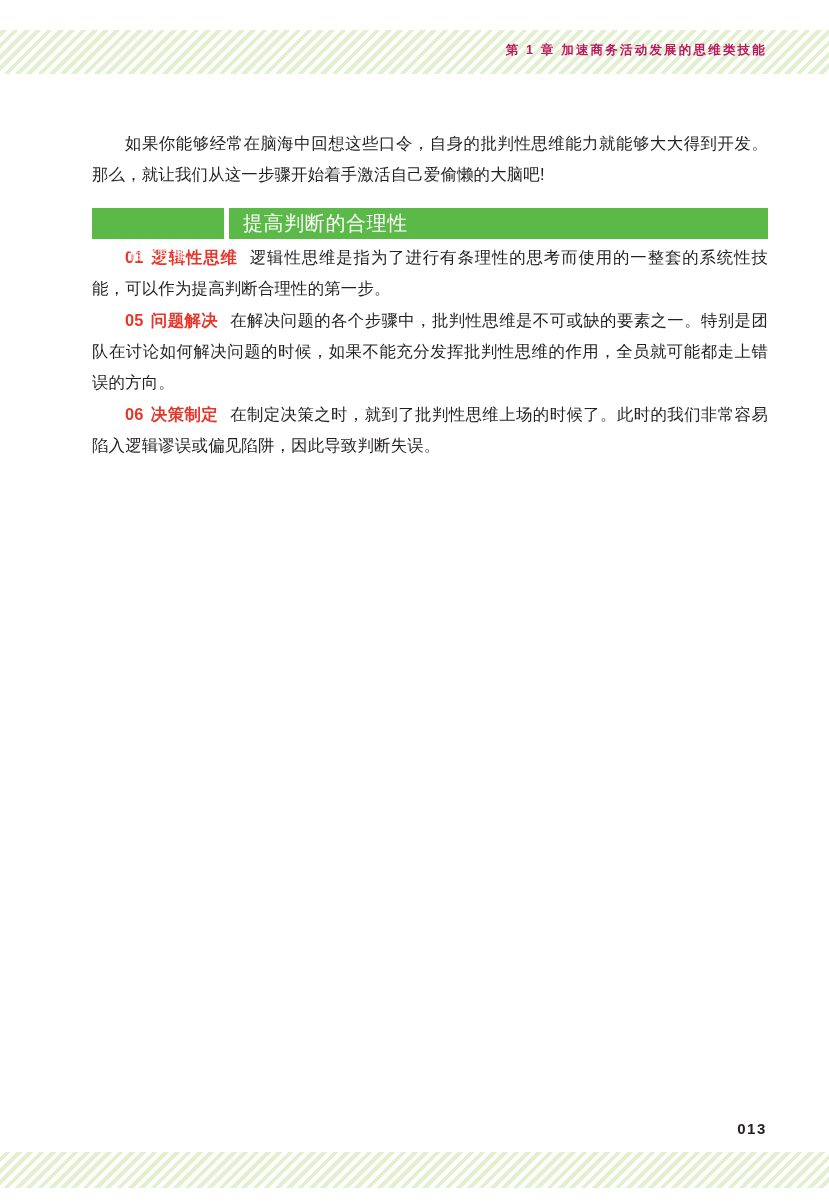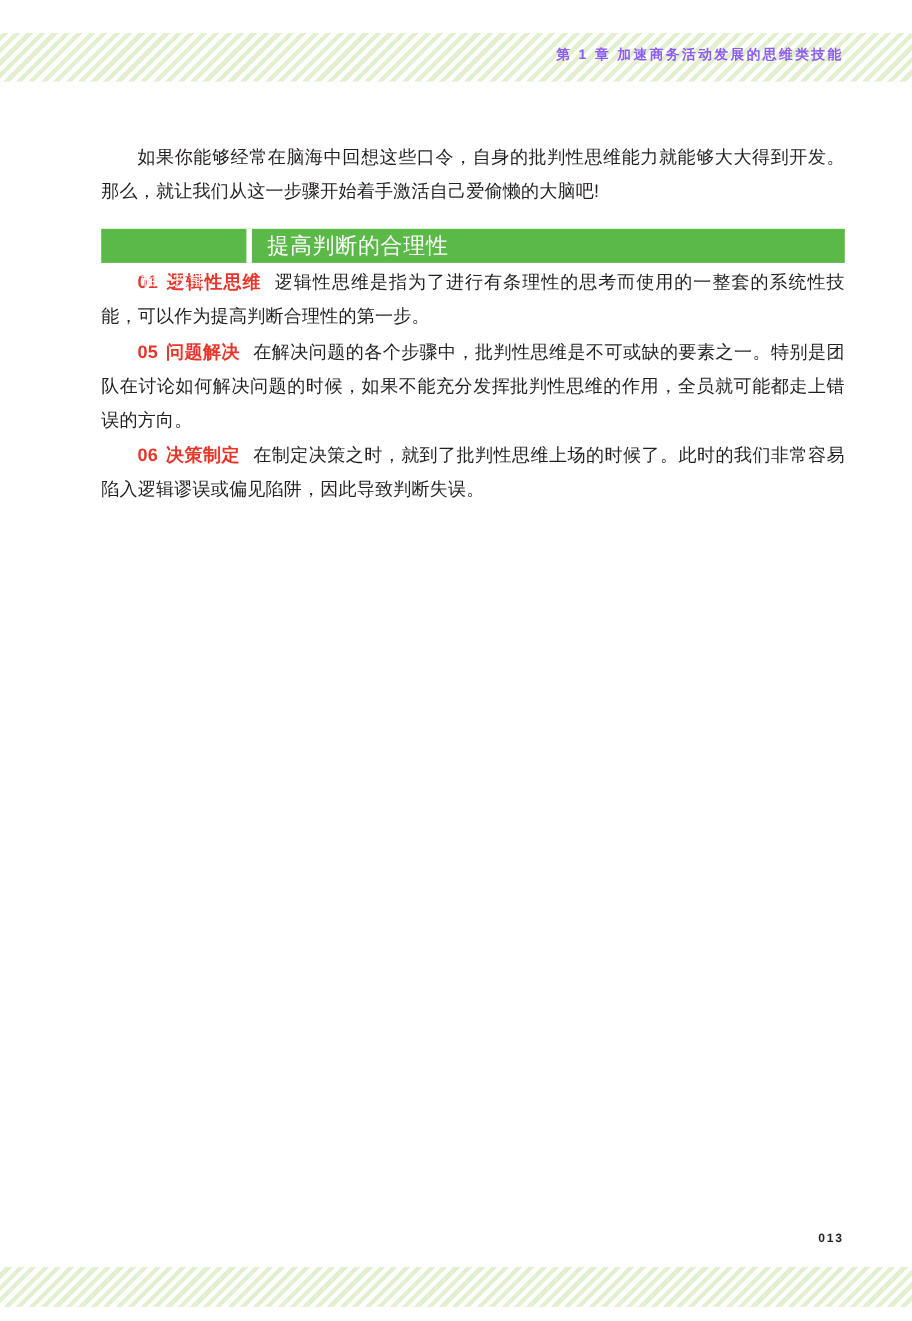--- a/index.html
+++ b/index.html
@@ -43,21 +43,21 @@
     height: 36px;
   }
 
   
   .running-head {
     position: absolute;
     top: 42px;
     right: 62px;
     font-size: 12.5px;
     font-weight: bold;
-    color: #8b5cf6;
+    color: #be185d;
     letter-spacing: 2.2px;
     white-space: nowrap;
   }
 
   
   .content {
     position: absolute;
     left: 92px;
     top: 128px;
     width: 676px;
@@ -131,21 +131,21 @@
     color: #e8352a;
     font-weight: bold;
     margin-right: 12px;
   }
 
   
   .folio {
     position: absolute;
     right: 62px;
     top: 1120px;
-    font-size: 11px;
+    font-size: 15px;
     font-weight: bold;
     color: #231f20;
     letter-spacing: 1.6px;
   }
 </style>
 </head>
 <body>
 
 <div class="page">
 

